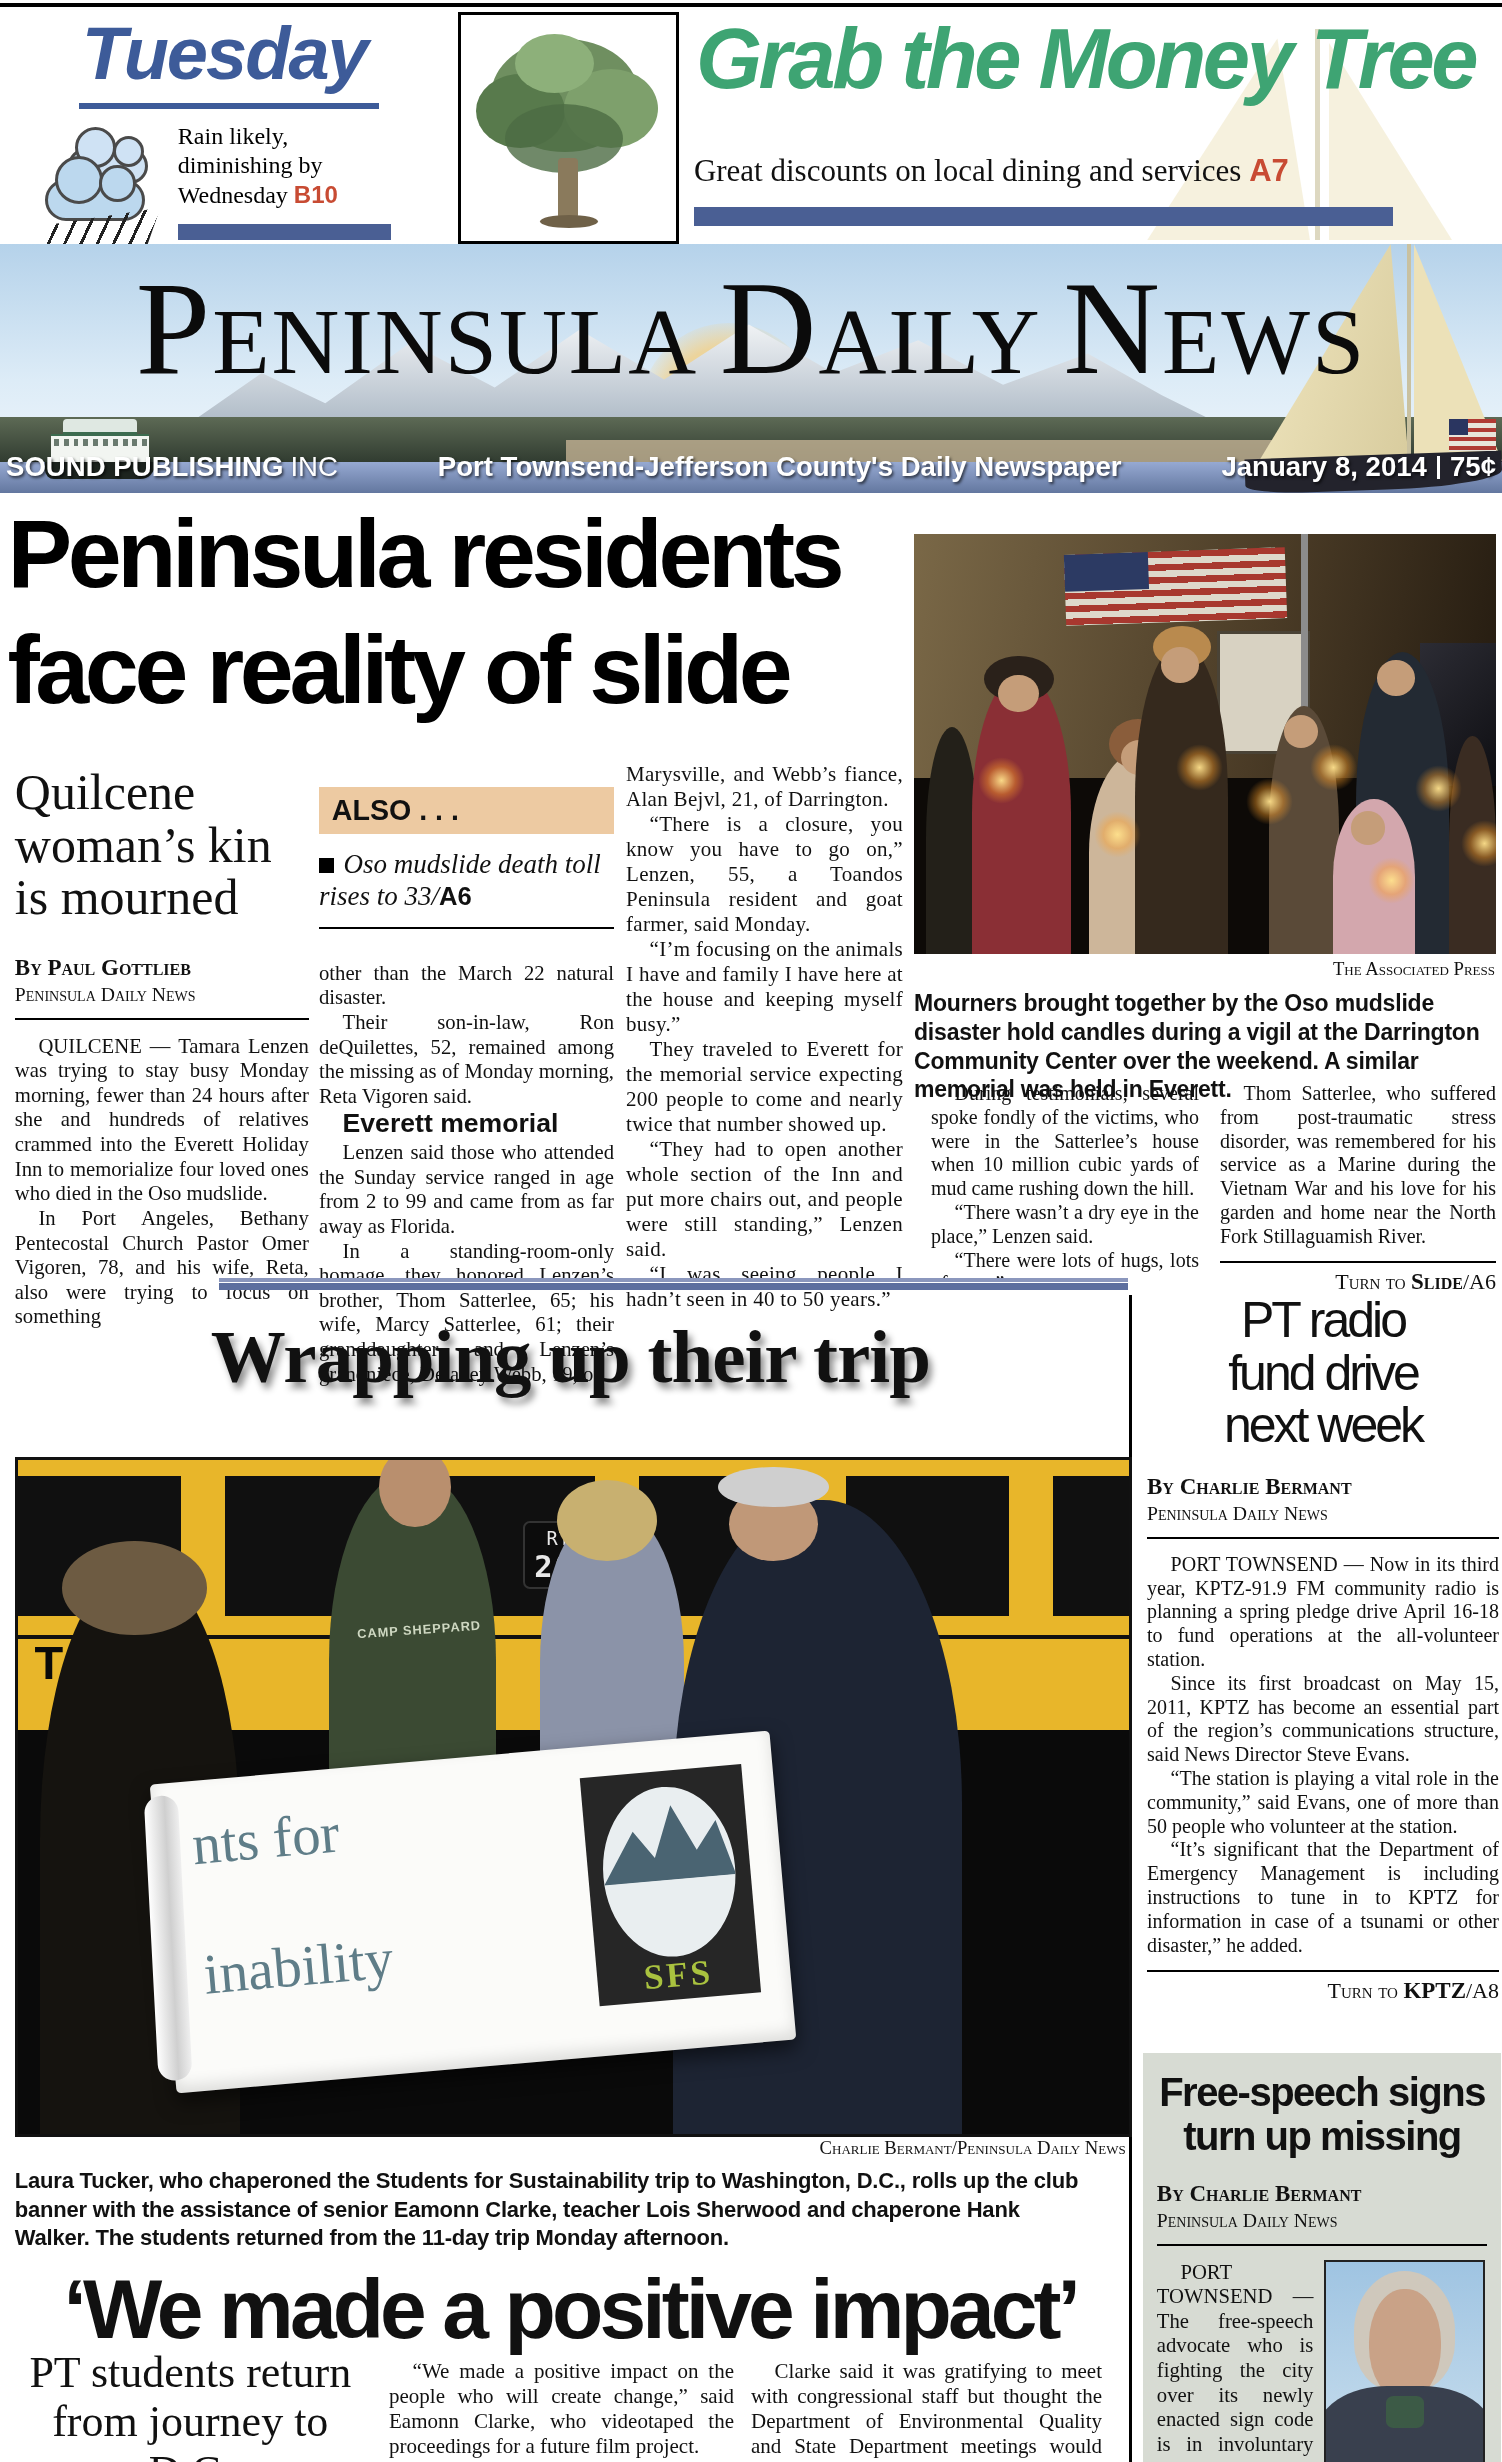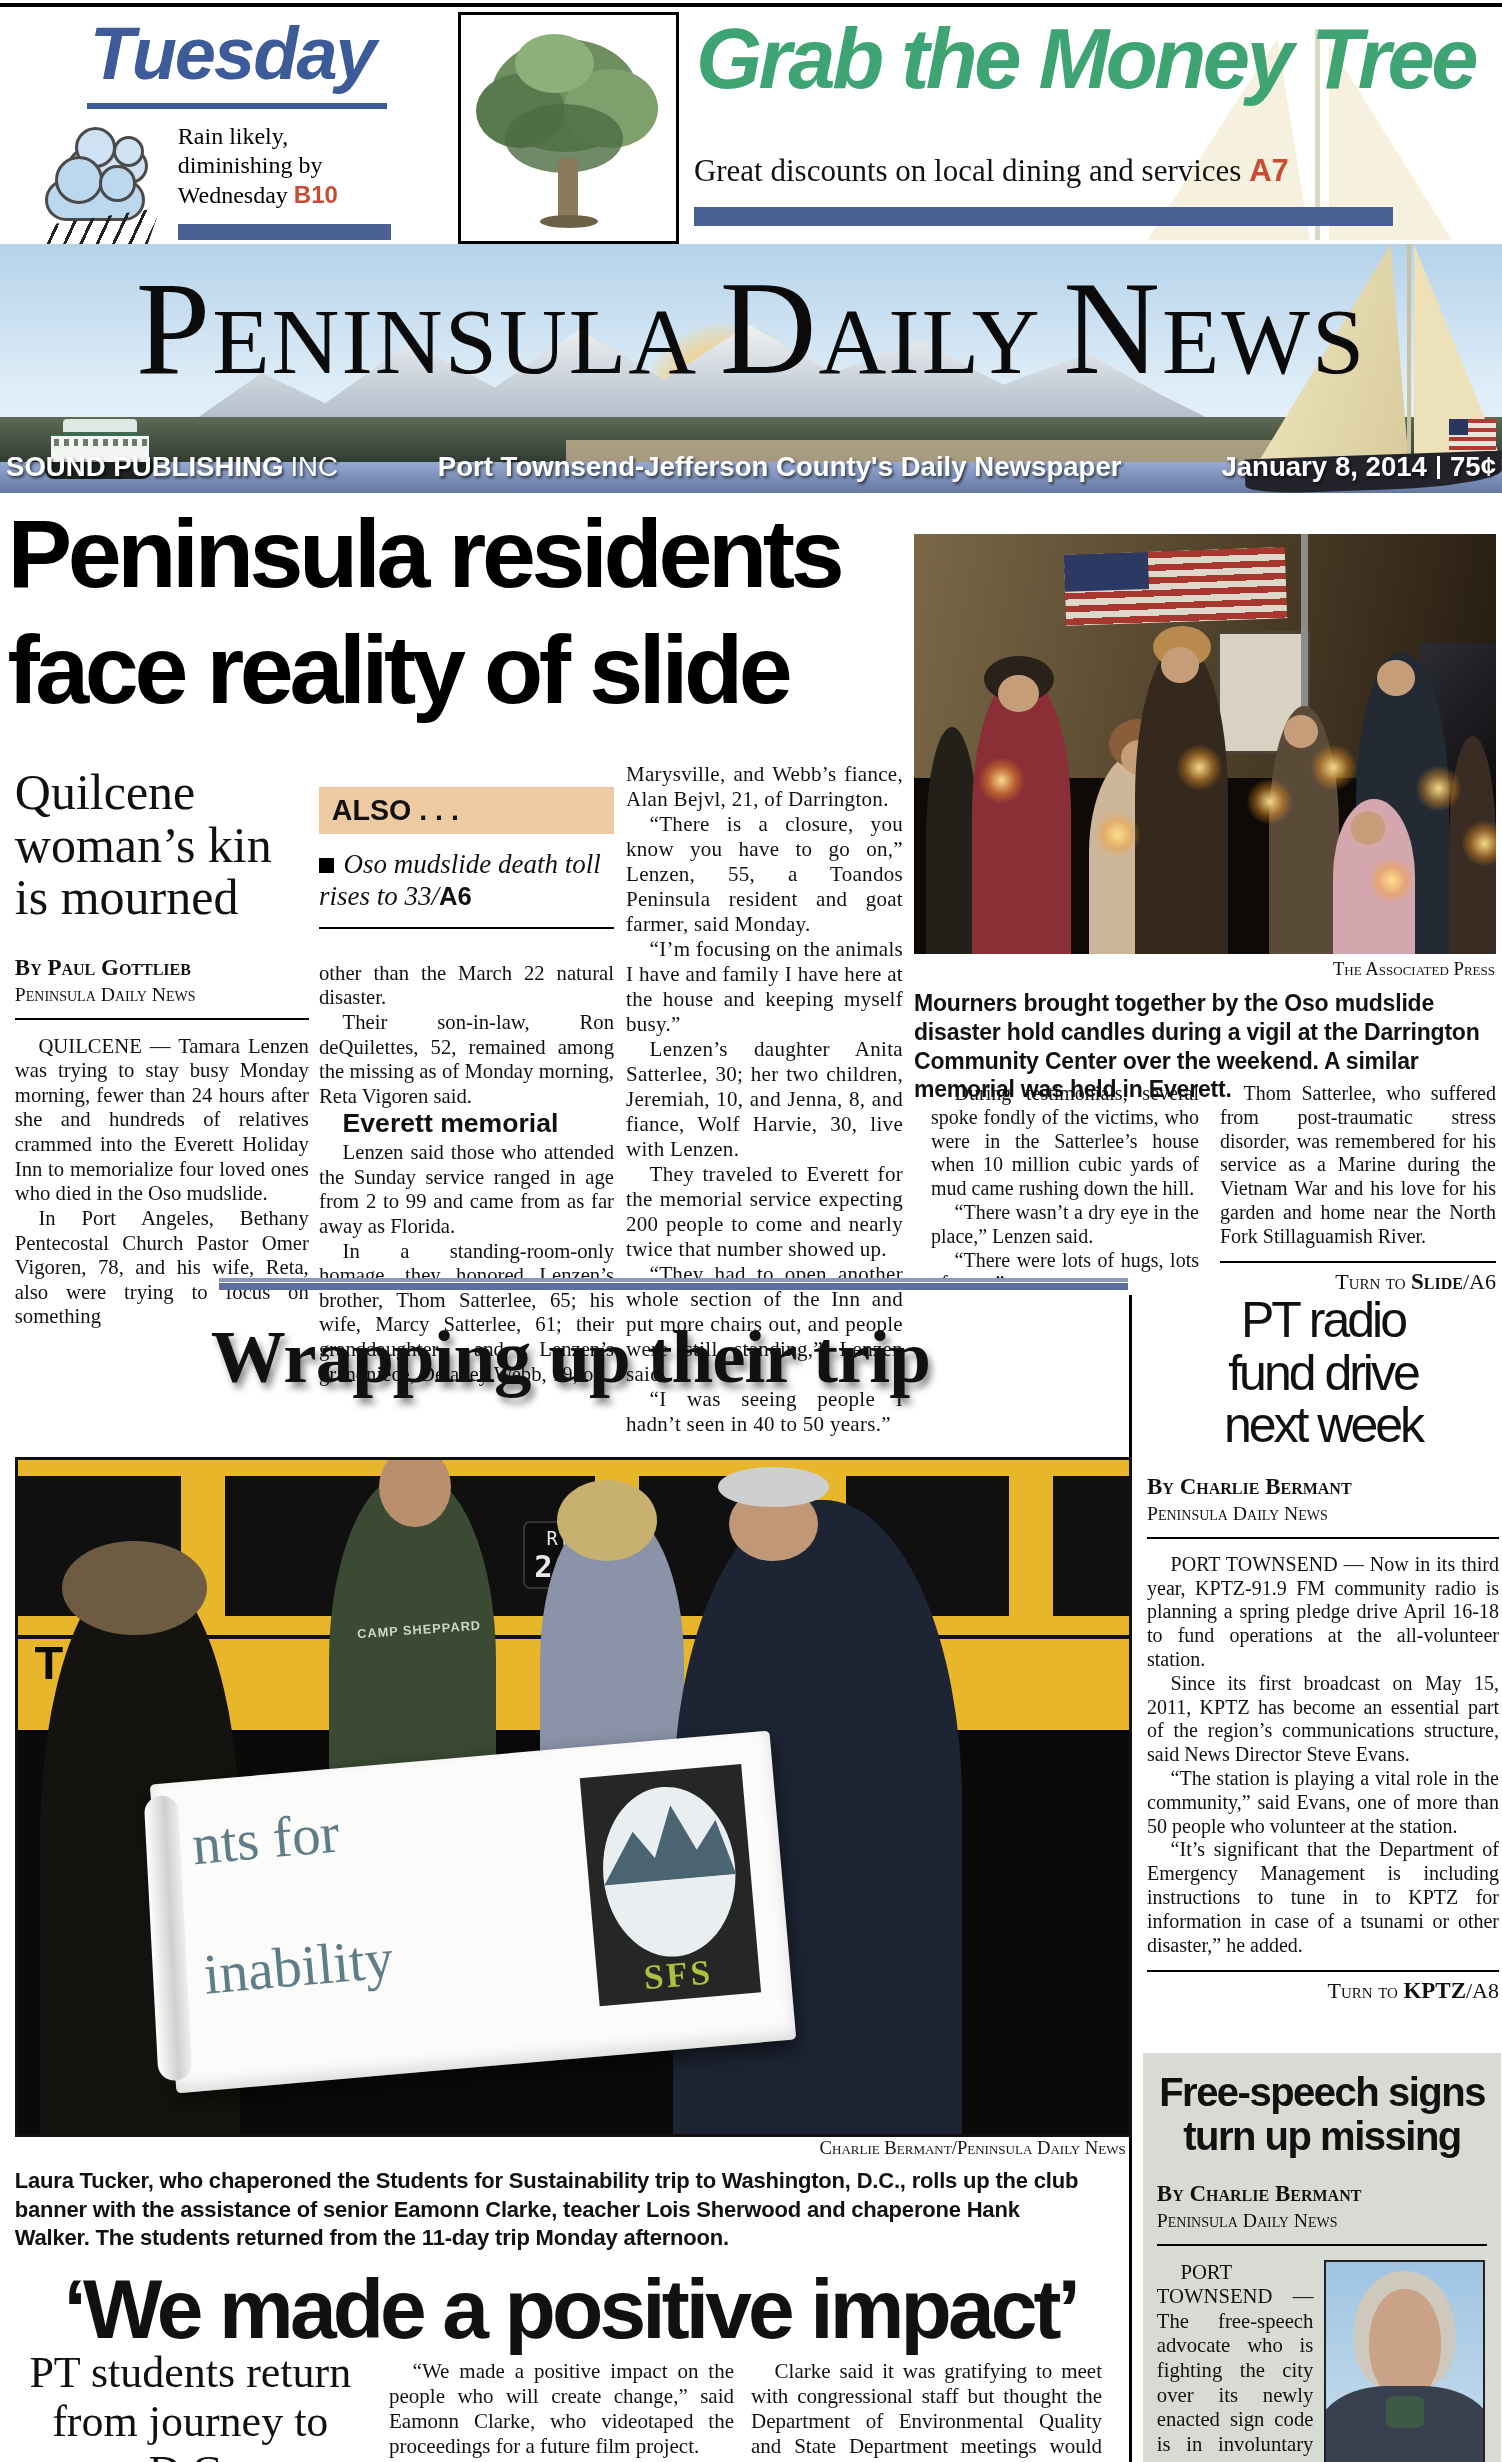--- a/index.html
+++ b/index.html
@@ -4,21 +4,21 @@
 <style>
   html,body{margin:0;padding:0;background:#888;}
   #page{position:relative;width:1502px;height:2992px;background:#fff;color:#111;
         font-family:"Liberation Serif",serif;overflow:hidden;}
   .abs{position:absolute;}
   .sc{font-variant:small-caps;}
 
   
   #top-rule{left:0;top:3px;width:1502px;height:3.9px;background:#000;}
   #ear-left{left:14.8px;top:10.8px;width:433px;height:229px;}
-  #tuesday{left:72px;top:0;font-family:"Liberation Sans",sans-serif;font-weight:bold;
+  #tuesday{left:64px;top:0;font-family:"Liberation Sans",sans-serif;font-weight:bold;
            font-style:italic;font-size:74px;color:#3d5b99;letter-spacing:-2px;
            border-bottom:6.9px solid #3d5b99;padding:0 12.8px 6.9px 3px;}
   #wicon{left:23.6px;top:123px;width:133px;height:106px;}
   .cloud{position:absolute;background:#cfe2f4;border:3.4px solid #4a4a4a;border-radius:29.5px;}
   .cloud:before,.cloud:after{content:"";position:absolute;background:#cfe2f4;border:3.4px solid #4a4a4a;
      border-radius:50%;}
   #cl1{left:29.5px;top:13.8px;width:74px;height:30.5px;}
   #cl1:before{width:35px;height:35px;left:3.9px;top:-23.6px;}
   #cl1:after{width:25.6px;height:25.6px;left:42px;top:-14.8px;}
   #cl2{left:6.9px;top:45px;width:94px;height:36px;background:#bcd8ee;}
@@ -352,21 +352,20 @@
       <p>Lenzen said those who attended the Sunday service ranged in age from 2 to 99 and came from as far away as Florida.</p>
       <p>In a standing-room-only homage, they honored Lenzen’s brother, Thom Satterlee, 65; his wife, Marcy Satterlee, 61; their granddaughter and Lenzen’s grandniece, Delaney Webb, 19, of</p>
     </div>
   </div>
 
   <div class="abs" id="s1c3">
     <div class="bodytext">
       <p class="cont">Marysville, and Webb’s fiance, Alan Bejvl, 21, of Darrington.</p>
       <p>“There is a closure, you know you have to go on,” Lenzen, 55, a Toandos Peninsula resident and goat farmer, said Monday.</p>
       <p>“I’m focusing on the animals I have and family I have here at the house and keeping myself busy.”</p>
-      <p>Lenzen’s daughter Anita Satterlee, 30; her two children, Jeremiah, 10, and Jenna, 8, and fiance, Wolf Harvie, 30, live with Lenzen.</p>
       <p>They traveled to Everett for the memorial service expecting 200 people to come and nearly twice that number showed up.</p>
       <p>“They had to open another whole section of the Inn and put more chairs out, and people were still standing,” Lenzen said.</p>
       <p>“I was seeing people I hadn’t seen in 40 to 50 years.”</p>
     </div>
   </div>
 
   <div class="abs" id="s1colA">
     <div class="bodytext">
       <p>During testimonials, several spoke fondly of the victims, who were in the Satterlee’s house when 10 million cubic yards of mud came rushing down the hill.</p>
       <p>“There wasn’t a dry eye in the place,” Lenzen said.</p>

